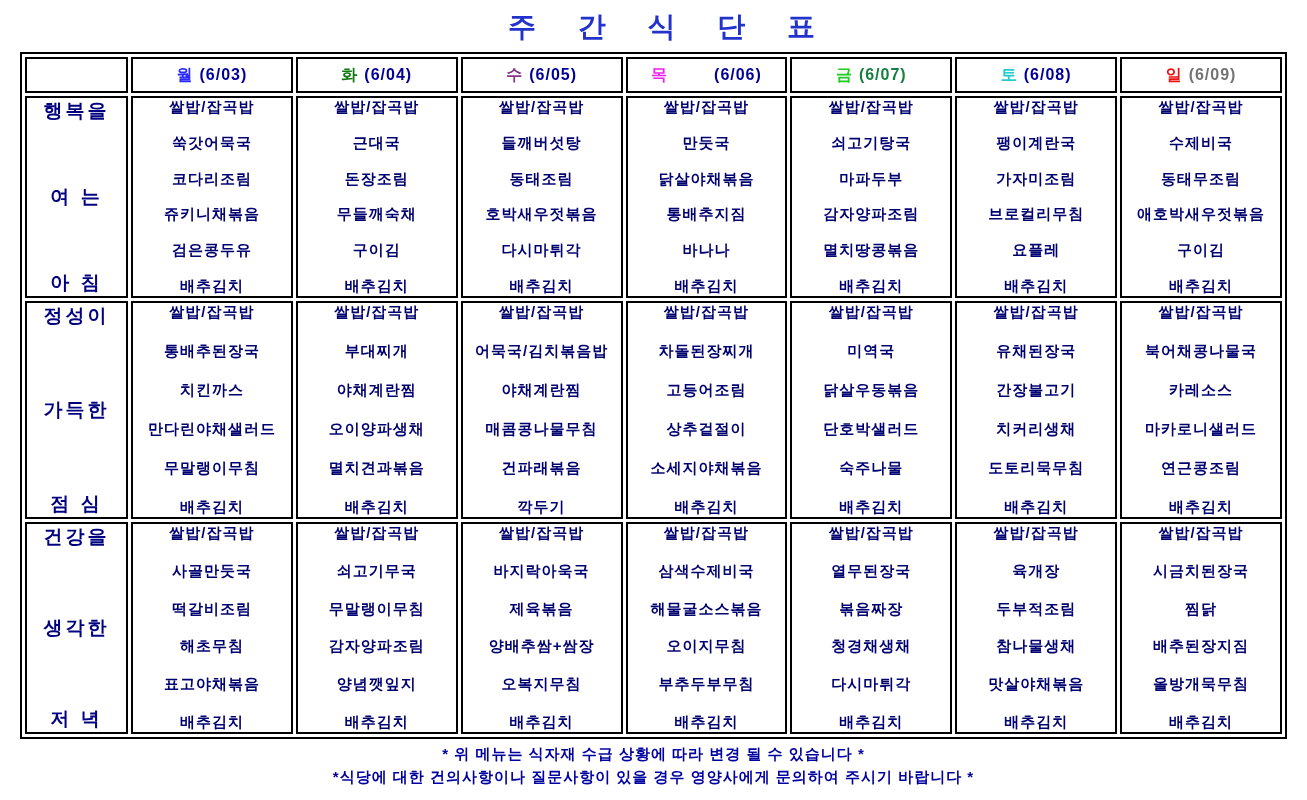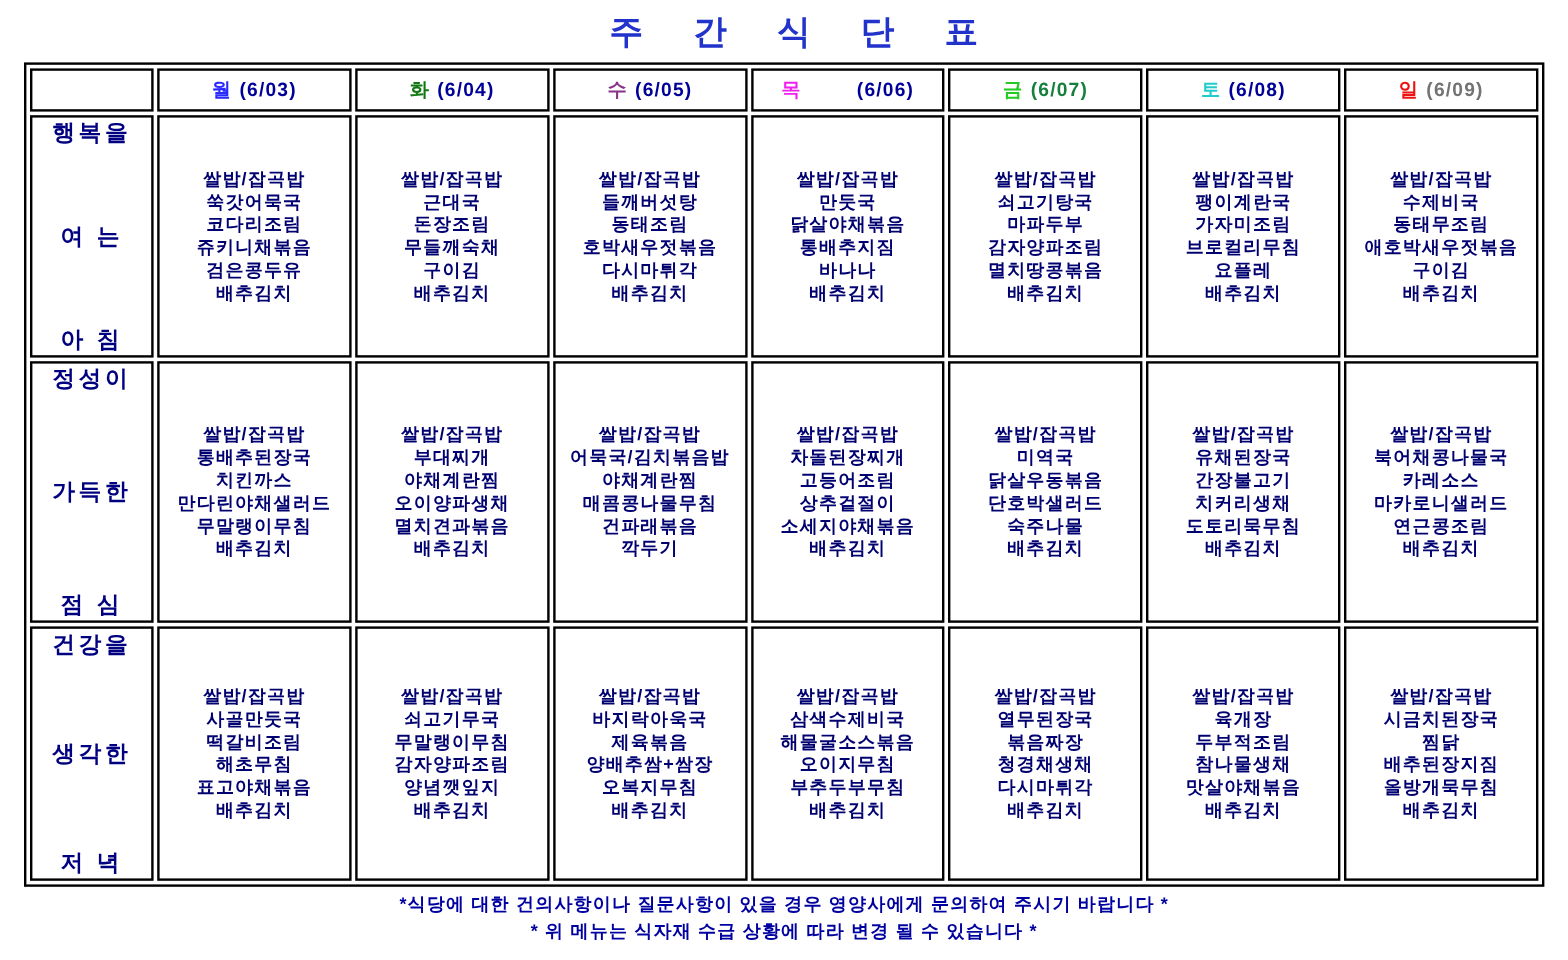--- a/index.html
+++ b/index.html
@@ -36,21 +36,21 @@
   }
 
   thead th { height: 32px; vertical-align: middle; text-align: center; }
   .day-cell { font-weight: bold; font-size: 16px; white-space: nowrap; }
   .day-char { display: inline-block; }
   .day-date { display: inline-block; margin-left: 7px; letter-spacing: 1px; }
   .corner { background: #fff; }
 
   .cell-inner {
     display: flex; flex-direction: column;
-    justify-content: center; align-items: center;
+    justify-content: space-between; align-items: center;
     width: 100%;
   }
   .meal-row-0 .cell-inner { height: 198px; }
   .meal-row-1 .cell-inner { height: 214px; }
   .meal-row-2 .cell-inner { height: 208px; }
 
   .label-cell { vertical-align: middle; }
   .label-inner { justify-content: space-between; gap: 22px; }
   .label-line {
     font-weight: bold;
@@ -341,16 +341,16 @@
               <div class="menu-item">배추된장지짐</div>
               <div class="menu-item">올방개묵무침</div>
               <div class="menu-item">배추김치</div>
             </div>
           </td>
         </tr>
       </tbody>
   </table>
 
   <div class="footer">
+    <div class="footer-line">* 위 메뉴는 식자재 수급 상황에 따라 변경 될 수 있습니다 *</div>
     <div class="footer-line">*식당에 대한 건의사항이나 질문사항이 있을 경우 영양사에게 문의하여 주시기 바랍니다 *</div>
-    <div class="footer-line">* 위 메뉴는 식자재 수급 상황에 따라 변경 될 수 있습니다 *</div>
   </div>
 </div>
 
 </body></html>

